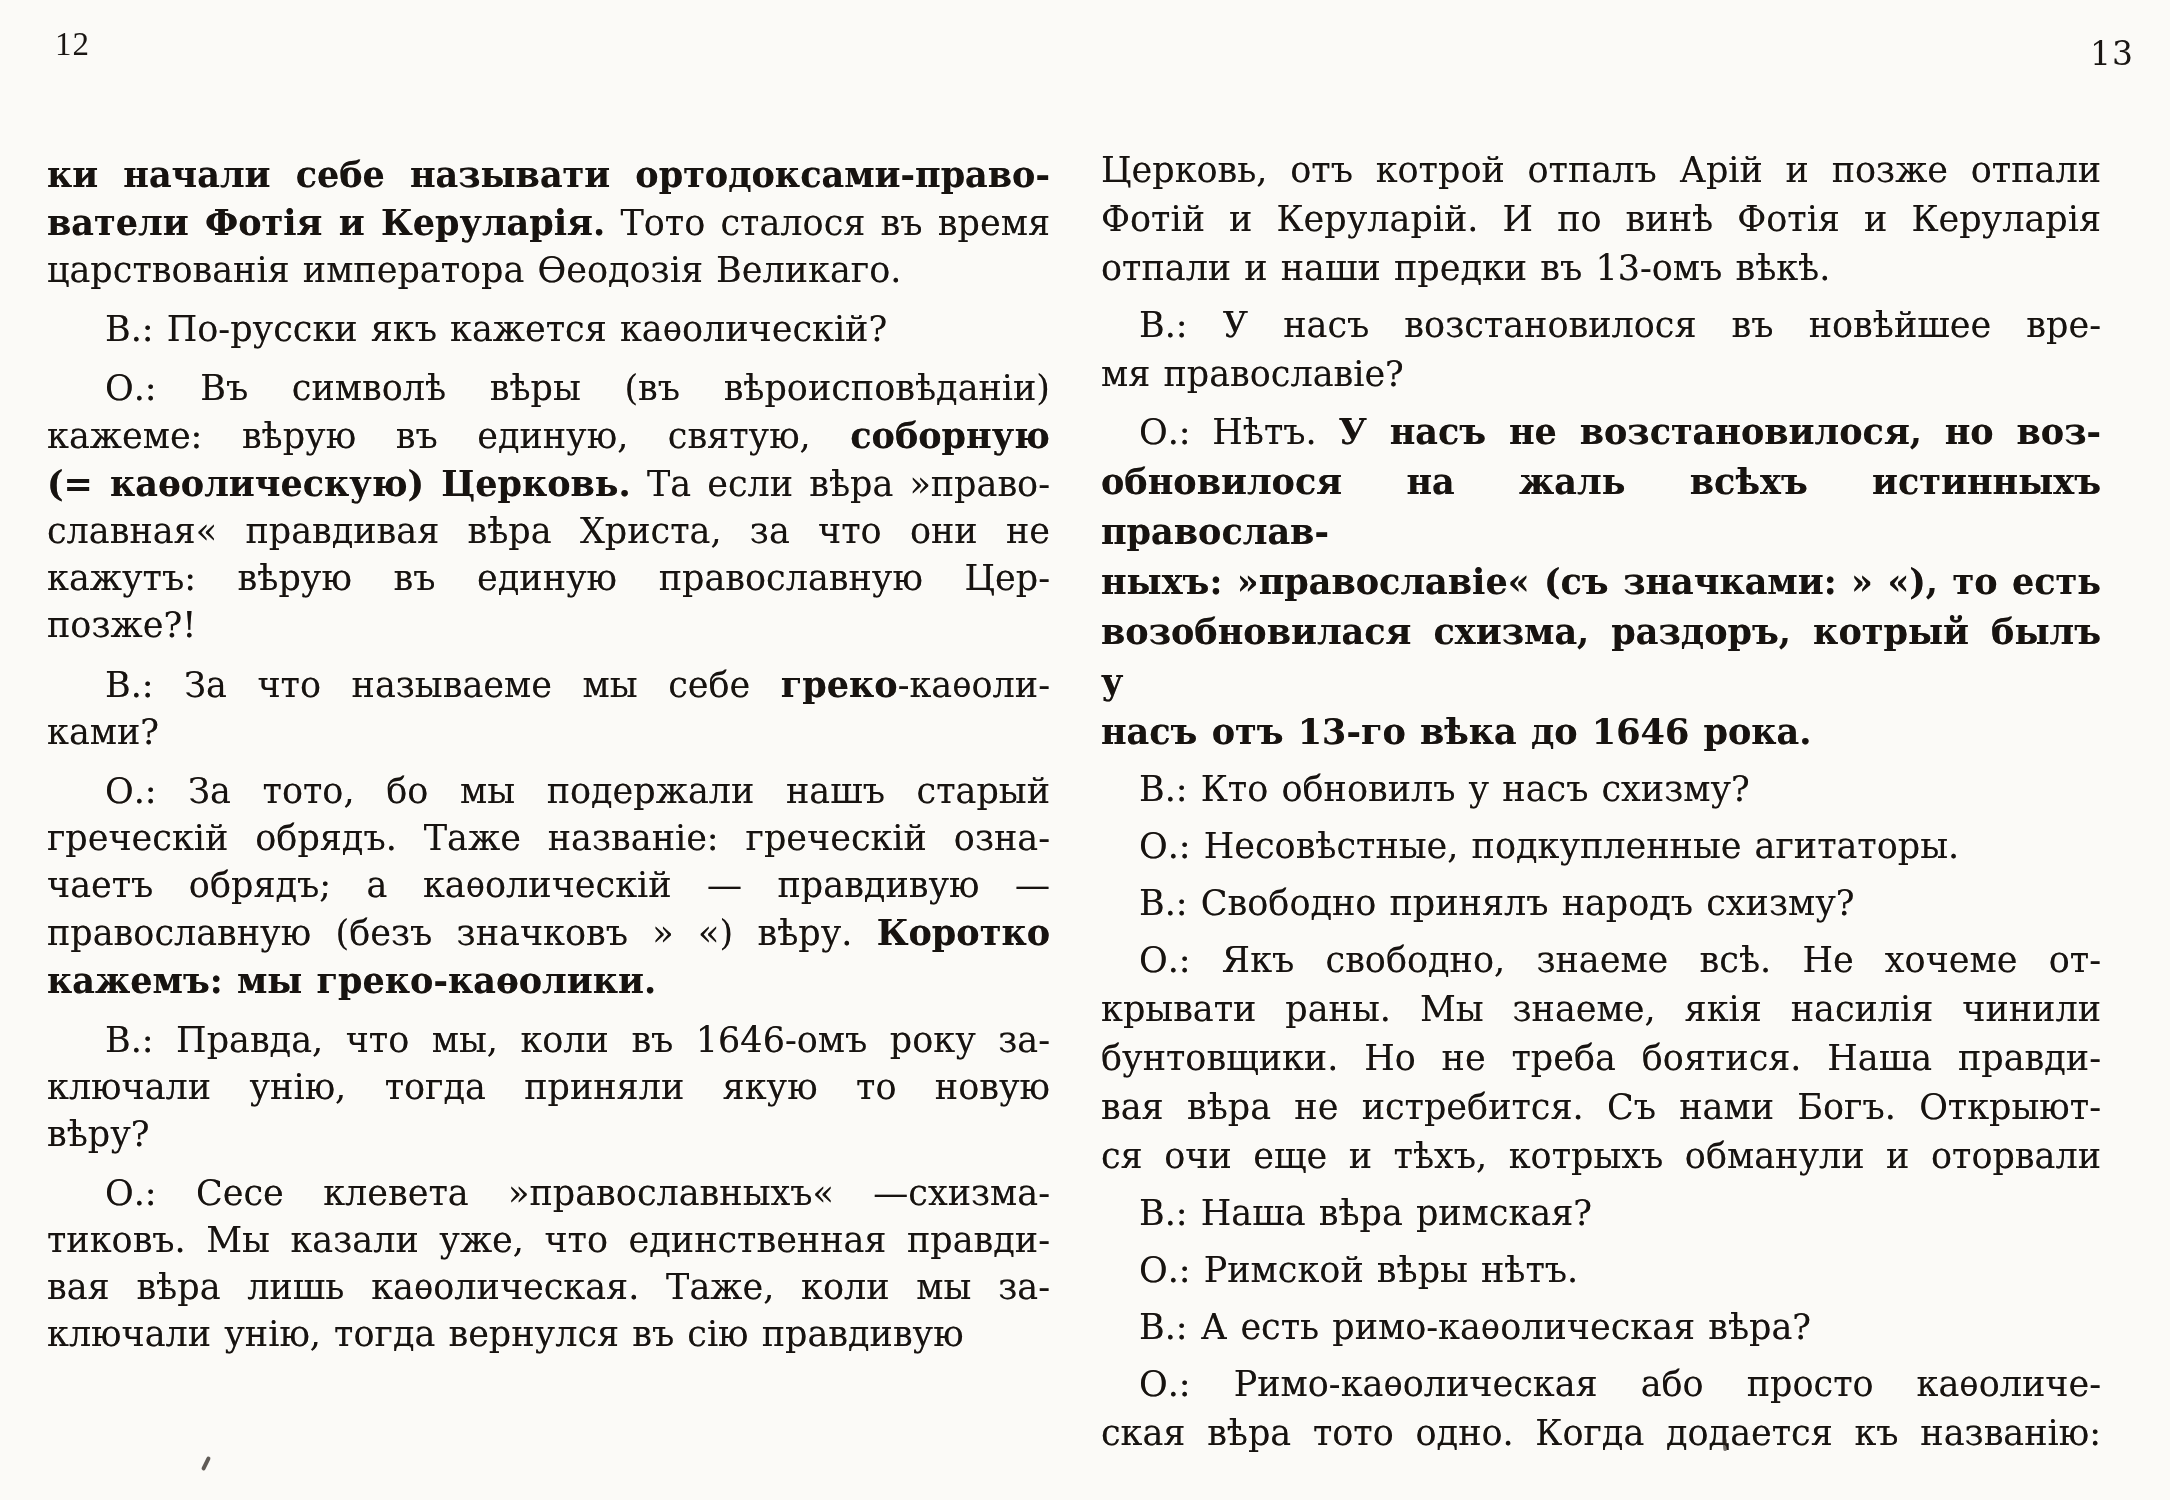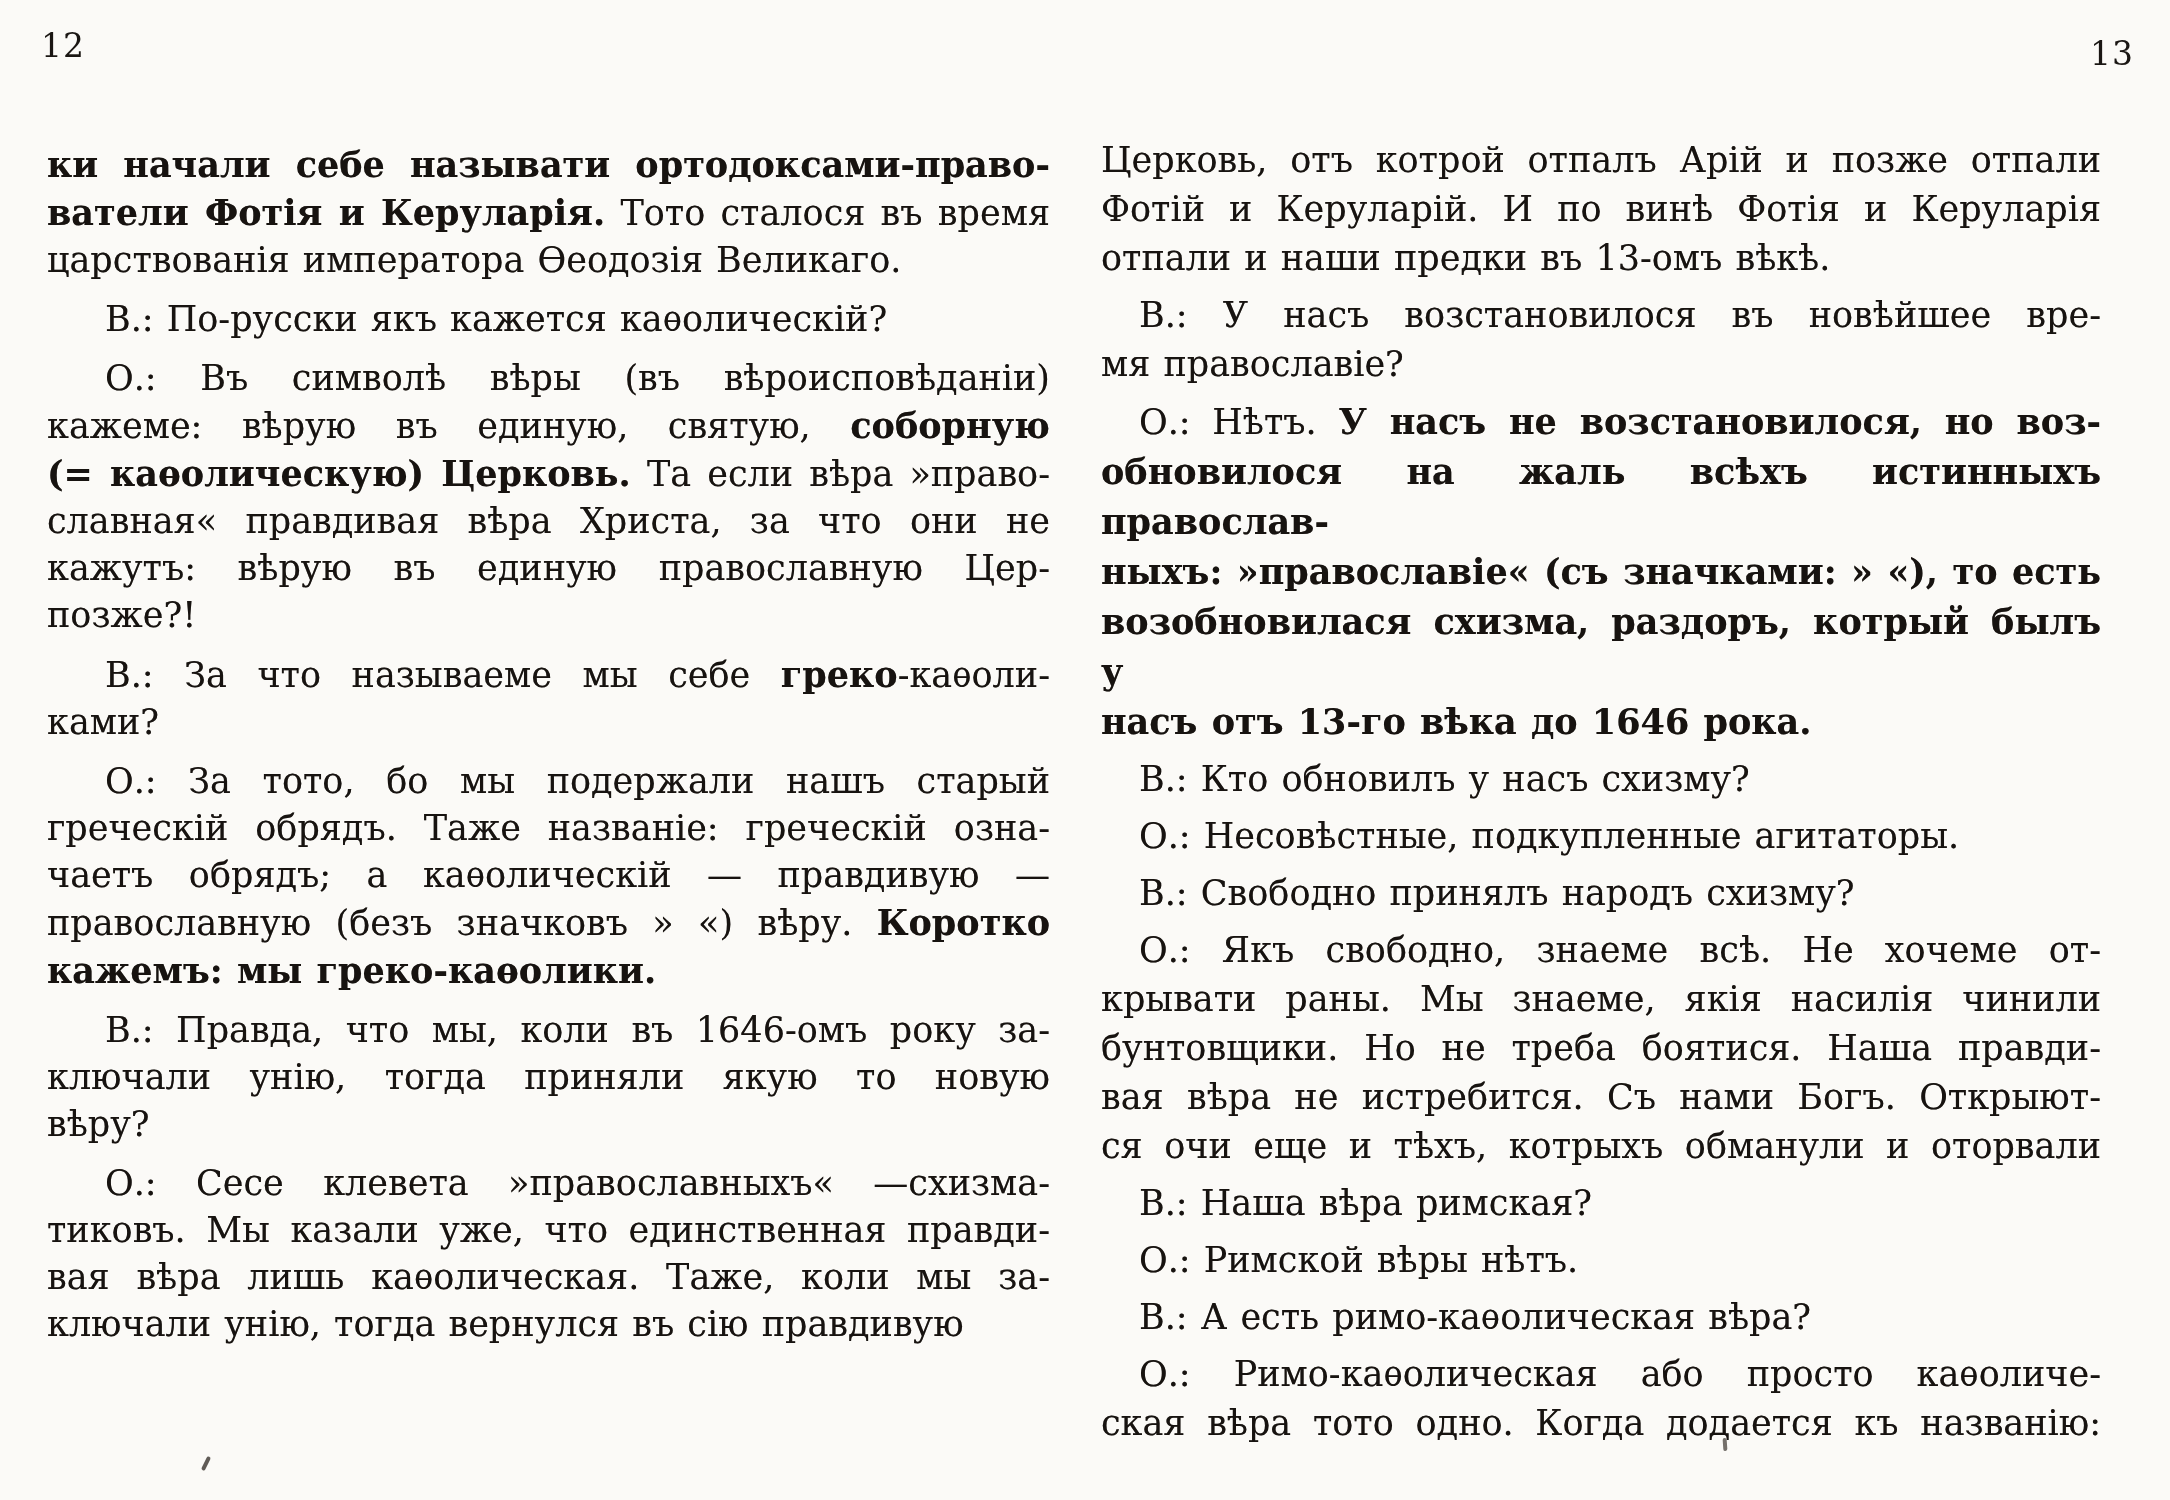--- a/index.html
+++ b/index.html
@@ -14,27 +14,28 @@
     overflow: hidden;
     font-family: "DejaVu Serif", "Liberation Serif", serif;
     color: #171310;
   }
   .page-number {
     position: absolute;
     font-size: 33px;
     letter-spacing: 1px;
     color: #1a1613;
   }
-  #pn-left { left: 41px; top: 26px; }
+  #pn-left { left: 55px; top: 26px; font-family: Liberation Serif, serif; }
   #pn-right { left: 2090px; top: 34px; }
 
   .page-text {
     position: absolute;
     text-rendering: optimizeLegibility;
     text-shadow: 0 0 0.6px rgba(25, 19, 13, 0.5);
+    margin-top: 10px;
   }
   #left-text  { left: 47px;  top: 141px; width: 1003px; }
   #right-text { left: 1101px; top: 136px; width: 1000px; }
 
   .line {
     font-size: 35px;
     text-align: justify;
     text-align-last: justify;
     word-spacing: 2px;
   }

